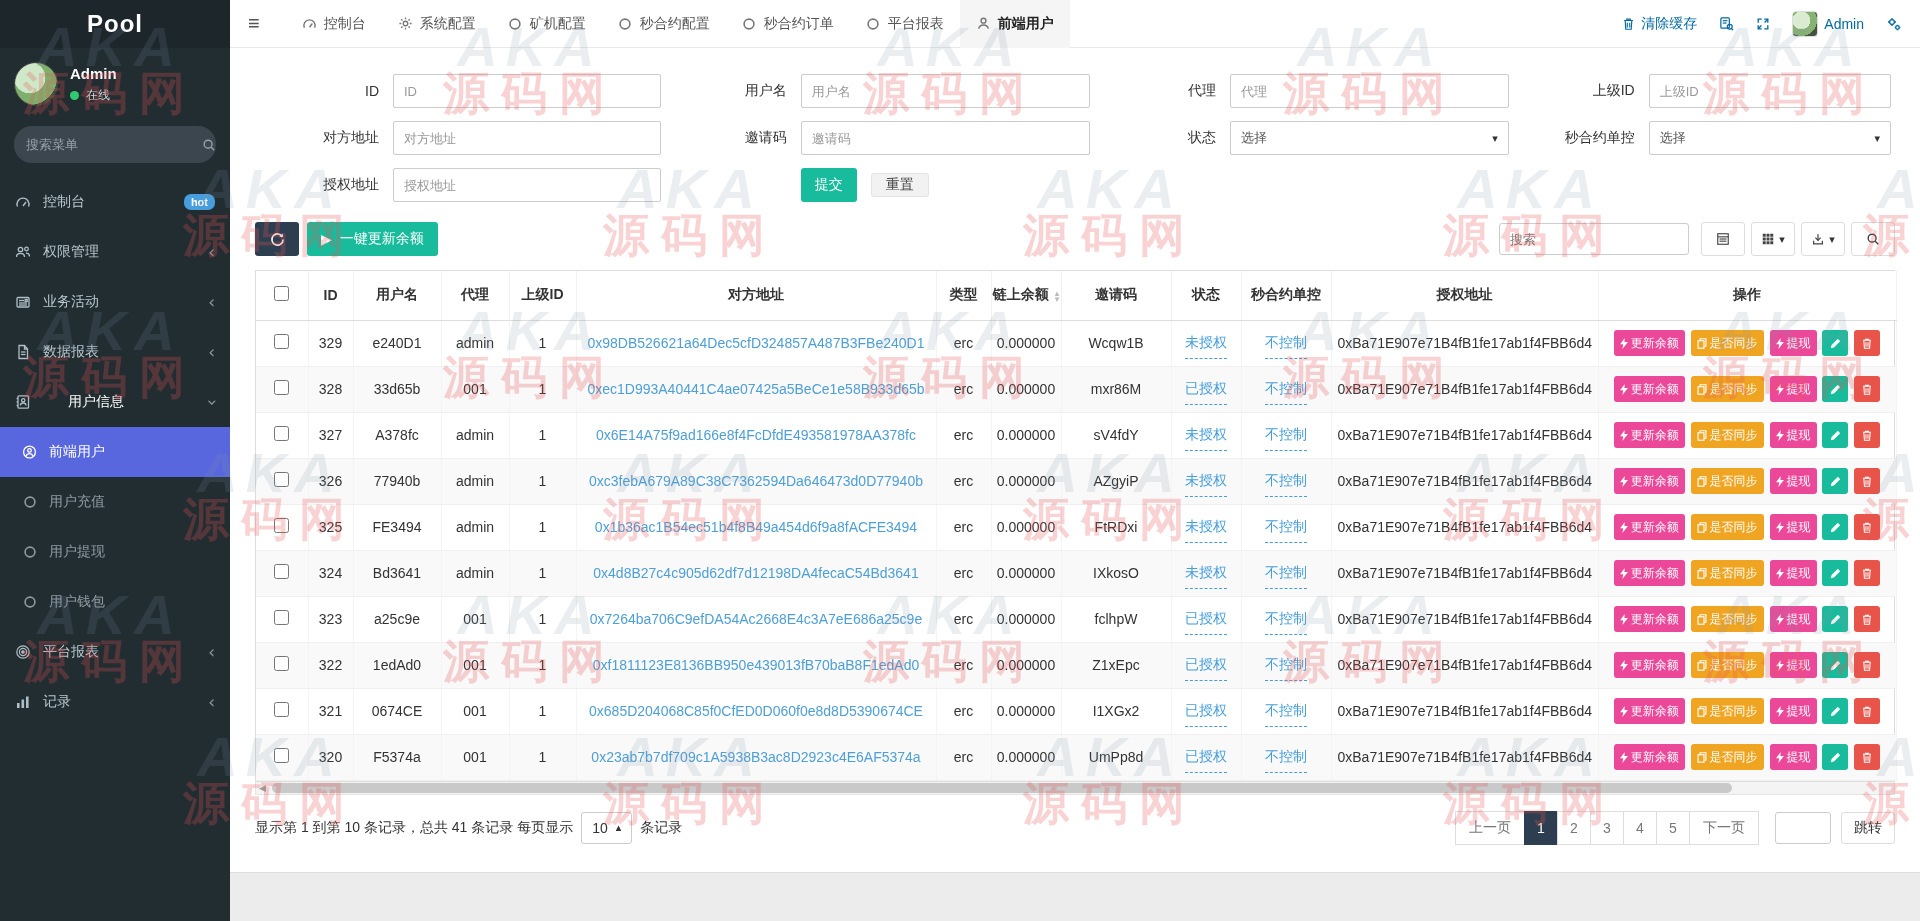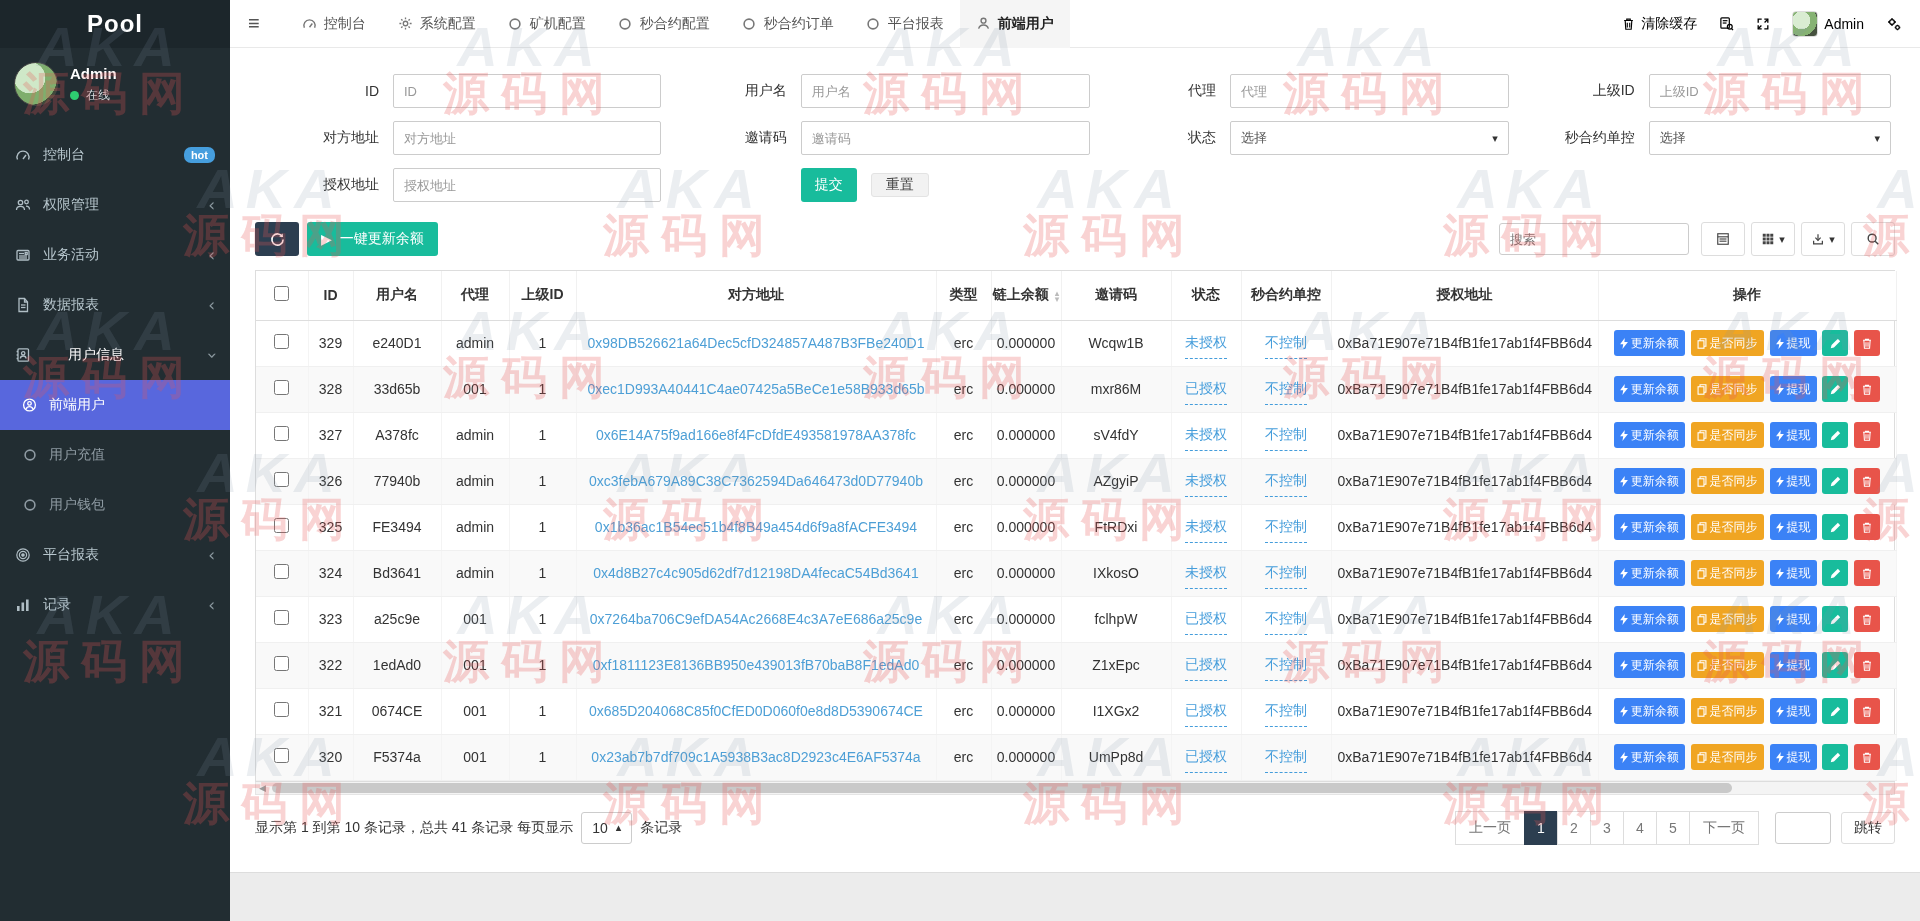--- a/index.html
+++ b/index.html
@@ -33,21 +33,21 @@
   .sub-item.active { background:#5867dd; color:#fff; }
   .sub-item.active .micon { color:#fff; }
 
   
   .main { position:absolute; left:230px; top:0; width:1690px; height:921px; background:#fff; }
   .topnav { height:48px; background:#fff; border-bottom:1px solid #e9e9e9; display:flex; align-items:center; padding:0 18px; }
   .hamburger { font-size:20px; color:#555; margin-right:26px; cursor:pointer; }
   .tab { display:flex; align-items:center; gap:7px; color:#555; padding:0 16px; height:48px; cursor:pointer; font-size:14px; }
   .tab .ticon { width:15px; height:15px; color:#777; display:flex; align-items:center; justify-content:center; }
   .tab.active { color:#222; background:#f5f5f5; font-weight:700; }
-  .nav-right { margin-left:auto; display:flex; gap:22px; color:#000000; }
+  .nav-right { margin-left:auto; display:flex; gap:22px; color:#0369a1; }
   .nav-right .nbtn { display:flex; align-items:center; gap:6px; cursor:pointer; }
   .avatar-sm { width:26px; height:26px; border-radius:4px; background:radial-gradient(circle at 35% 35%, #d9ecd2 0 40%, #86b273 41% 70%, #46523f 71%); border:1px solid #ddd; }
 
   
   .content { padding:0 25px; }
   .filter-grid { display:grid; grid-template-columns:1.02fr 1.08fr 1.05fr 0.95fr; column-gap:38px; row-gap:13px; padding:26px 4px 4px 36px; }
   .f-field { display:flex; align-items:center; }
   .f-label { width:88px; text-align:right; margin-right:14px; flex:none; color:#333; }
   .f-input, .f-select { flex:1; height:34px; border:1px solid #ccc; border-radius:2px; padding:0 10px; font-size:13px; color:#333; background:#fff; outline:none; }
   .f-input::placeholder { color:#999; }
@@ -72,21 +72,21 @@
   th { height:49px; font-weight:700; font-size:14px; color:#333; background:#fff; border-bottom:1px solid #ddd; border-right:1px solid #f1f1f1; text-align:center; position:relative; }
   td { height:46px; font-size:14px; color:#333; border-bottom:1px solid #f0f0f0; border-right:1px solid #f4f4f4; text-align:center; overflow:hidden; white-space:nowrap; }
   tbody tr:nth-child(even) td { background:#f9f9f9; }
   .c-auth { text-align:left; padding-left:6px; }
   .c-ops { border-left:1px solid #e6e6e6; }
   th.c-ops-h { border-left:1px solid #e6e6e6; }
   .addr-link { color:#4d9fd6; text-decoration:none; }
   .editable { color:#459ddb; border-bottom:1px dashed #459ddb; padding-bottom:8px; cursor:pointer; }
   .sorter { display:inline-flex; flex-direction:column; line-height:6px; font-size:9px; color:#bbb; margin-left:6px; vertical-align:middle; }
   .act { border:none; border-radius:3px; color:#fff; font-size:12px; height:26px; padding:0 6px; margin:0 1px; display:inline-flex; align-items:center; gap:3px; cursor:pointer; vertical-align:middle; font-family:inherit; }
-  .b-blue { background:#3b82f6; }
+  .b-blue { background:#ec4899; }
   .b-orange { background:#f0a522; }
   .b-green { background:#18bc9c; }
   .b-red { background:#e8544a; }
   .act.sq { width:26px; padding:0; justify-content:center; }
   input[type=checkbox] { width:15px; height:15px; }
 
   
   .hscroll { height:13px; background:#f4f4f4; border:1px solid #e5e5e5; border-top:none; position:relative; }
   .hscroll .larrow { position:absolute; left:3px; top:0; bottom:0; display:flex; align-items:center; color:#9a9a9a; font-size:9px; }
   .hscroll .handle { position:absolute; left:16px; top:1px; bottom:1px; width:1460px; background:#c9c9c9; border-radius:6px; }
@@ -122,20 +122,29 @@
     <div class="user-panel">
       <div class="avatar-lg"></div>
       <div class="user-meta">
         <div class="user-name">Admin</div>
         <div class="user-status">
           <span class="dot"></span>
           <span>在线</span>
         </div>
       </div>
     </div>
+    <div class="side-search">
+      <input placeholder="搜索菜单" style="">
+      <span>
+        <svg width="14" height="14" viewBox="0 0 16 16" fill="none" stroke="#96a0a6" stroke-width="1.6">
+            <circle cx="7" cy="7" r="4.5"></circle>
+            <line x1="10.5" y1="10.5" x2="14" y2="14"></line>
+          </svg>
+      </span>
+    </div>
     <nav class="menu">
       <div class="m-item">
         <span class="micon">
             <svg width="16" height="16" viewBox="0 0 16 16" fill="none" stroke="currentColor" stroke-width="1.4">
               <path d="M2.5 12.5a6 6 0 1 1 11 0"></path>
               <line x1="8" y1="12" x2="11" y2="8"></line>
             </svg>
           </span>
         <span class="mlabel">控制台</span>
         <span class="badge hot">hot</span>
@@ -201,20 +210,28 @@
           </span>
         <span class="mlabel">前端用户</span>
       </div>
       <div class="sub-item">
         <span class="micon">
             <svg width="14" height="14" viewBox="0 0 16 16" fill="none" stroke="currentColor" stroke-width="1.8">
               <circle cx="8" cy="8" r="5.6"></circle>
             </svg>
           </span>
         <span class="mlabel">用户充值</span>
+      </div>
+      <div class="sub-item">
+        <span class="micon">
+            <svg width="14" height="14" viewBox="0 0 16 16" fill="none" stroke="currentColor" stroke-width="1.8">
+              <circle cx="8" cy="8" r="5.6"></circle>
+            </svg>
+          </span>
+        <span class="mlabel">用户提现</span>
       </div>
       <div class="sub-item">
         <span class="micon">
             <svg width="14" height="14" viewBox="0 0 16 16" fill="none" stroke="currentColor" stroke-width="1.8">
               <circle cx="8" cy="8" r="5.6"></circle>
             </svg>
           </span>
         <span class="mlabel">用户钱包</span>
       </div>
       <div class="m-item">

